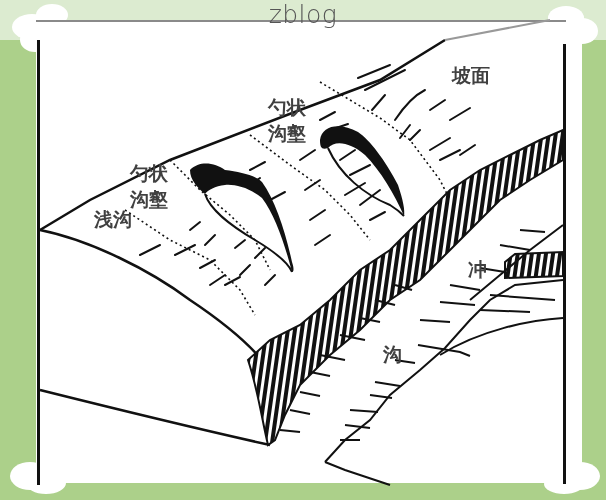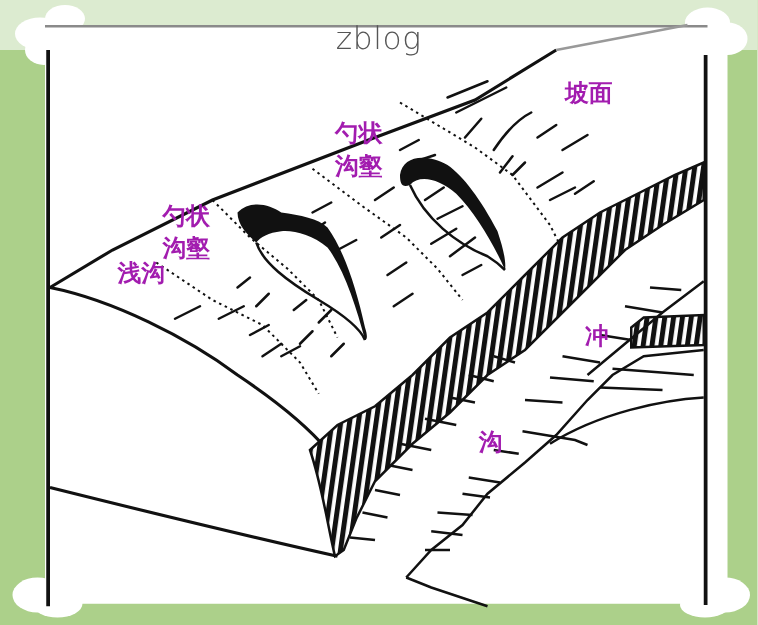--- a/index.html
+++ b/index.html
@@ -11,28 +11,28 @@
   .top-band { position:absolute; left:0; top:0; width:606px; height:40px; background:#dcebd0; }
   .cloud { position:absolute; background:#ffffff; border-radius:50%; }
   .frame {
     position:absolute; left:36px; top:20px; width:546px; height:463px;
     background:#ffffff;
   }
   .frame-edge-top { position:absolute; left:36px; top:20px; width:530px; height:2px; background:#8a8a8a; }
   .frame-edge-left { position:absolute; left:37px; top:40px; width:3px; height:445px; background:#111; }
   .frame-edge-right { position:absolute; left:563px; top:44px; width:3px; height:440px; background:#111; }
   .site-title {
-    position:absolute; left:0; top:16px; width:606px; text-align:center;
+    position:absolute; left:0; top:0; width:606px; text-align:center;
     font-family:"DejaVu Sans", sans-serif; font-size:25px; font-weight:300;
     color:#555; line-height:30px; letter-spacing:0.5px;
   }
   svg.diagram { position:absolute; left:0; top:0; }
   .label {
     position:absolute; font-family:"DejaVu Serif", serif; font-size:19px;
-    font-weight:bold; color:#a21caf; line-height:22px; white-space:nowrap;
+    font-weight:bold; color:#404040; line-height:22px; white-space:nowrap;
   }
 </style>
 </head>
 <body>
 
 <div class="top-band"></div>
 
 <div class="cloud" style="left:12px;top:14px;width:40px;height:26px;"></div>
 <div class="cloud" style="left:20px;top:28px;width:30px;height:24px;"></div>
 <div class="cloud" style="left:36px;top:4px;width:32px;height:22px;"></div>

